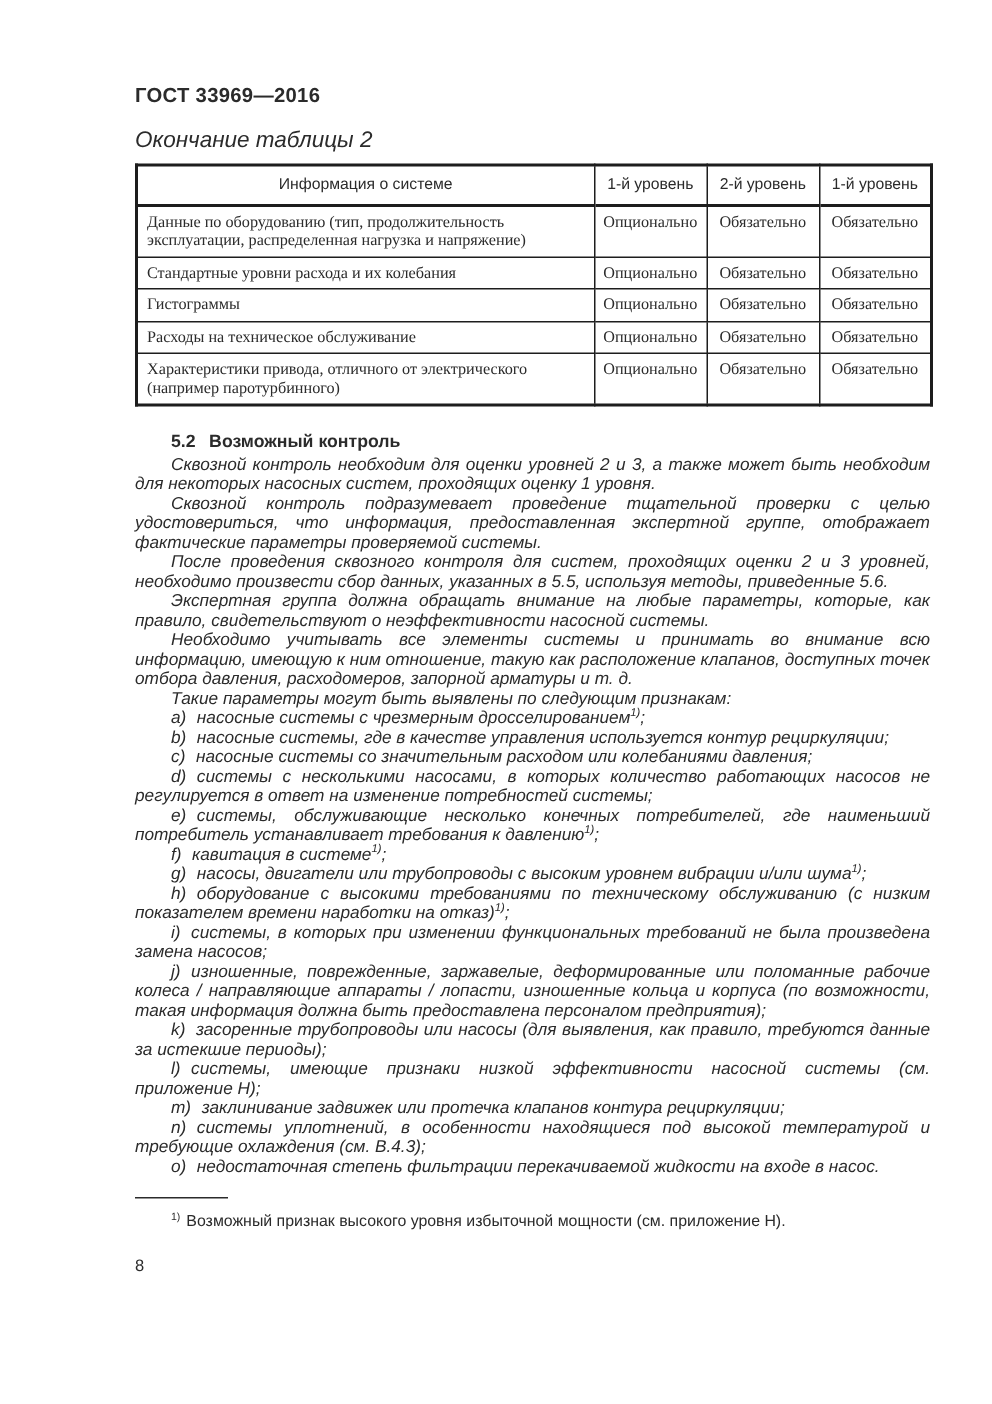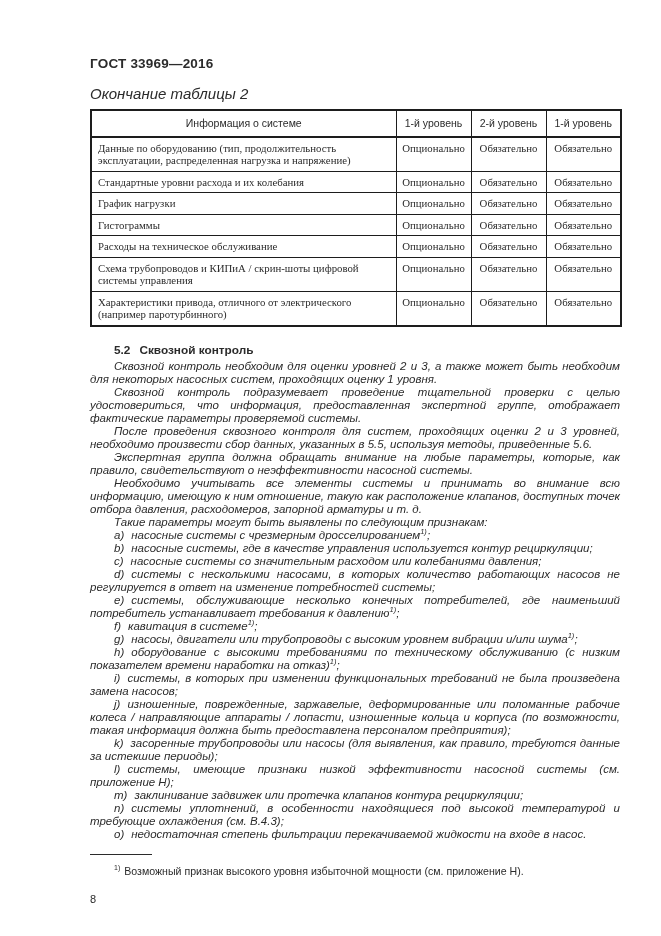--- a/index.html
+++ b/index.html
@@ -134,54 +134,42 @@
           <td class="level-cell">Обязательно</td>
           <td class="level-cell">Обязательно</td>
         </tr>
         <tr>
           <td class="info-cell">Стандартные уровни расхода и их колебания</td>
           <td class="level-cell">Опционально</td>
           <td class="level-cell">Обязательно</td>
           <td class="level-cell">Обязательно</td>
         </tr>
         <tr>
-          <td class="info-cell">График нагрузки</td>
-          <td class="level-cell">Опционально</td>
-          <td class="level-cell">Обязательно</td>
-          <td class="level-cell">Обязательно</td>
-        </tr>
-        <tr>
           <td class="info-cell">Гистограммы</td>
           <td class="level-cell">Опционально</td>
           <td class="level-cell">Обязательно</td>
           <td class="level-cell">Обязательно</td>
         </tr>
         <tr>
           <td class="info-cell">Расходы на техническое обслуживание</td>
-          <td class="level-cell">Опционально</td>
-          <td class="level-cell">Обязательно</td>
-          <td class="level-cell">Обязательно</td>
-        </tr>
-        <tr>
-          <td class="info-cell">Схема трубопроводов и КИПиА / скрин-шоты цифровой системы управления</td>
           <td class="level-cell">Опционально</td>
           <td class="level-cell">Обязательно</td>
           <td class="level-cell">Обязательно</td>
         </tr>
         <tr>
           <td class="info-cell">Характеристики привода, отличного от электрического (например паротурбинного)</td>
           <td class="level-cell">Опционально</td>
           <td class="level-cell">Обязательно</td>
           <td class="level-cell">Обязательно</td>
         </tr>
       </tbody>
   </table>
 
   <div class="section-heading">
-    <span class="sec-num">5.2</span><span>Сквозной контроль</span>
+    <span class="sec-num">5.2</span><span>Возможный контроль</span>
   </div>
 
   <div>
       <p class="para">Сквозной контроль необходим для оценки уровней 2 и 3, а также может быть необходим для некоторых насосных систем, проходящих оценку 1 уровня.</p>
       <p class="para">Сквозной контроль подразумевает проведение тщательной проверки с целью удостовериться, что информация, предоставленная экспертной группе, отображает фактические параметры проверяемой системы.</p>
       <p class="para">После проведения сквозного контроля для систем, проходящих оценки 2 и 3 уровней, необходимо произвести сбор данных, указанных в 5.5, используя методы, приведенные 5.6.</p>
       <p class="para">Экспертная группа должна обращать внимание на любые параметры, которые, как правило, свидетельствуют о неэффективности насосной системы.</p>
       <p class="para">Необходимо учитывать все элементы системы и принимать во внимание всю информацию, имеющую к ним отношение, такую как расположение клапанов, доступных точек отбора давления, расходомеров, запорной арматуры и т. д.</p>
       <p class="para">Такие параметры могут быть выявлены по следующим признакам:</p>
     </div>

